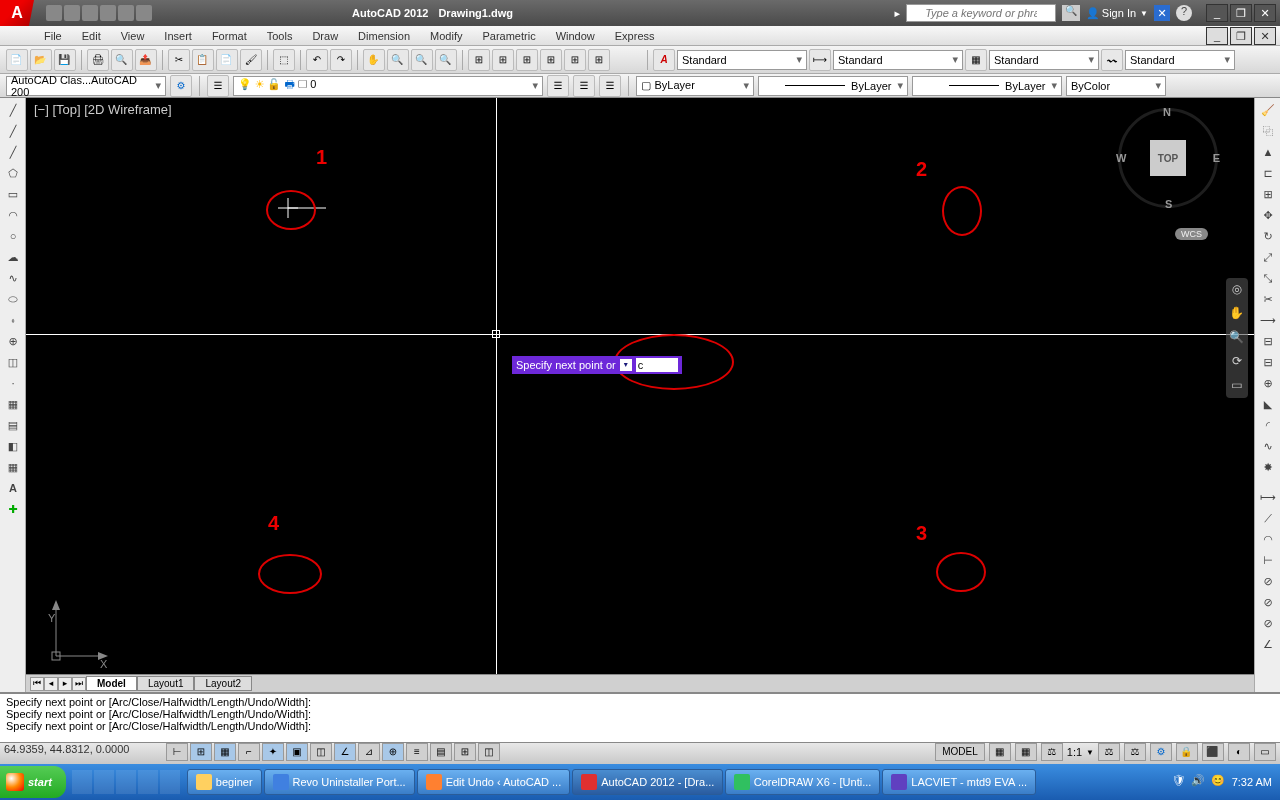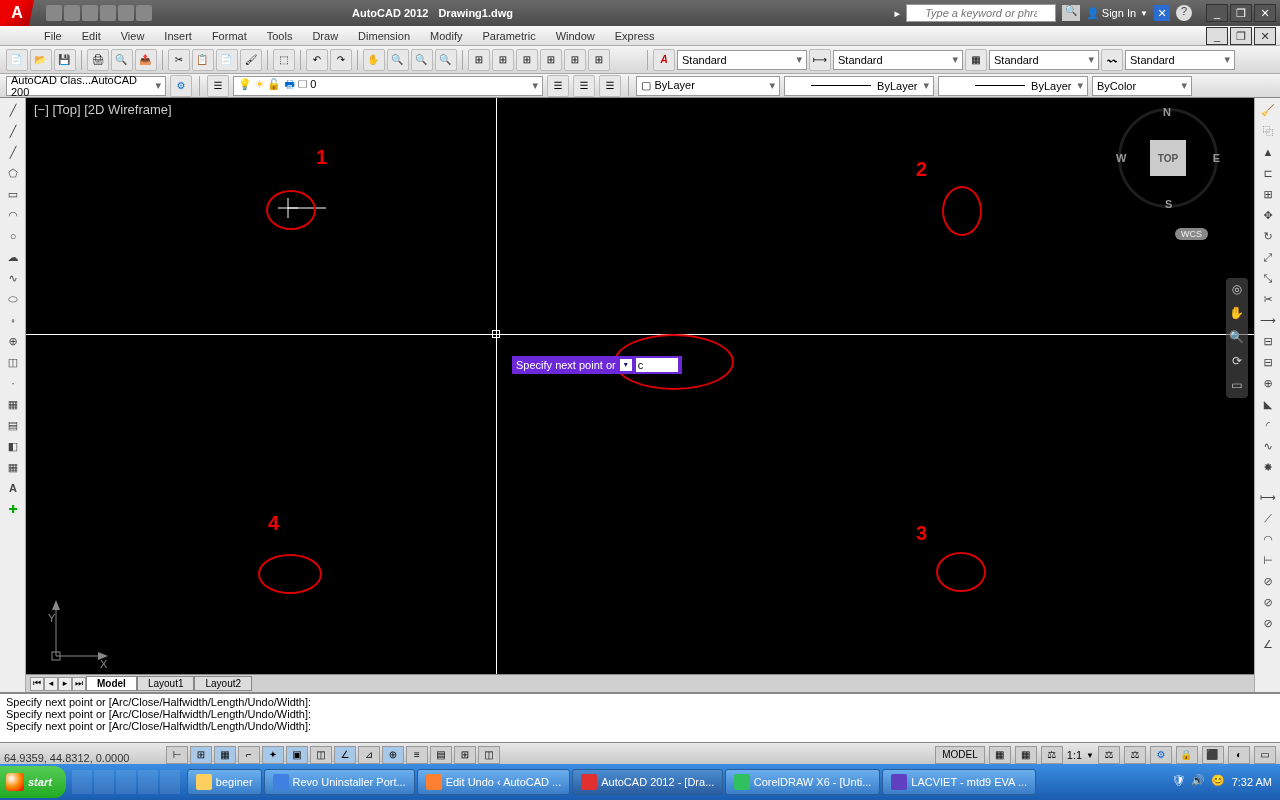--- a/index.html
+++ b/index.html
@@ -51,21 +51,21 @@
 .dyn-input input{width:42px;height:14px;background:#fff;border:none;margin-left:4px;font-size:11px;padding:0 2px;}
 .dyn-arrow{width:12px;height:12px;background:#fff;color:#1a1a7a;text-align:center;line-height:12px;margin-left:4px;font-size:8px;}
 .watermark{position:absolute;bottom:30px;left:50%;transform:translateX(-50%);color:#666;font-size:24px;font-family:Arial;}
 .layout-tabs{position:absolute;bottom:0;left:0;right:0;height:18px;background:#d0d0d0;display:flex;align-items:center;padding-left:4px;border-top:1px solid #888;}
 .tab-nav{display:flex;gap:0;}
 .tab-nav-btn{width:14px;height:14px;background:#eee;border:1px solid #999;text-align:center;line-height:10px;font-size:9px;}
 .tab{padding:1px 10px;background:#ddd;border:1px solid #888;font-size:10px;}
 .tab.active{background:#fff;font-weight:bold;}
 .cmdline{height:50px;background:#fff;border-top:2px solid #888;font-family:'Courier New',monospace;font-size:12px;padding:2px 6px;overflow:hidden;}
 .cmdline div{white-space:nowrap;}
-.statusbar{height:22px;background:linear-gradient(#e8e8e8,#c8c8c8);display:flex;align-items:flex-end;padding:0 4px;gap:2px;border-top:1px solid #888;}
+.statusbar{height:22px;background:linear-gradient(#e8e8e8,#c8c8c8);display:flex;align-items:flex-start;padding:0 4px;gap:2px;border-top:1px solid #888;}
 .coords{width:160px;font-size:11px;color:#333;}
 .sb-btn{width:22px;height:18px;background:#d0d0d0;border:1px solid #999;text-align:center;line-height:16px;font-size:10px;}
 .sb-btn.on{background:#a8c8e8;}
 .sb-right{margin-left:auto;display:flex;gap:4px;align-items:center;}
 .taskbar{height:36px;background:linear-gradient(#3a8de0,#1a5cb0);display:flex;align-items:center;}
 .start-btn{height:32px;padding:0 14px 0 6px;background:linear-gradient(#5c5,#2a2);color:#fff;font-weight:bold;font-style:italic;font-size:14px;border-radius:0 12px 12px 0;display:flex;align-items:center;gap:4px;}
 .start-orb{width:18px;height:18px;background:radial-gradient(circle at 30% 30%,#fff,#f80,#e00);border-radius:3px;}
 .ql{display:flex;gap:2px;margin:0 6px;}
 .ql-btn{width:20px;height:24px;background:rgba(255,255,255,0.1);}
 .task-btn{height:26px;padding:0 8px;margin:0 1px;background:linear-gradient(#6ab0f0,#3a7dc8);color:#fff;border:1px solid #2a5c98;border-radius:3px;display:flex;align-items:center;gap:4px;font-size:11px;max-width:155px;overflow:hidden;white-space:nowrap;}
@@ -194,21 +194,21 @@
   <div class="tb-sep"></div>
   <div class="tb-btn">☰</div>
   <div class="tb-combo" style="width:310px">
     <span><span style="color:#fb0">💡</span> <span style="color:#fb0">☀</span> <span style="color:#06c">🔓</span> <span style="color:#06c">🖶</span> ▢ <span>0</span></span>
       <span class="arr">▾</span>
   </div>
   <div class="tb-btn">☰</div>
   <div class="tb-btn">☰</div>
   <div class="tb-btn">☰</div>
   <div class="tb-sep"></div>
-  <div class="tb-combo" style="width:144px">
+  <div class="tb-combo" style="width:118px">
       <span>▢ <span>ByLayer</span></span>
       <span class="arr">▾</span>
     </div>
   <div class="tb-combo" style="width:150px;justify-content:flex-end;gap:6px">
       <span style="border-top:1px solid #000;width:60px;height:0"></span>
       <span>ByLayer</span>
       <span class="arr">▾</span>
     </div>
   <div class="tb-combo" style="width:150px;justify-content:flex-end;gap:6px">
       <span style="border-top:1px solid #000;width:50px;height:0"></span>

